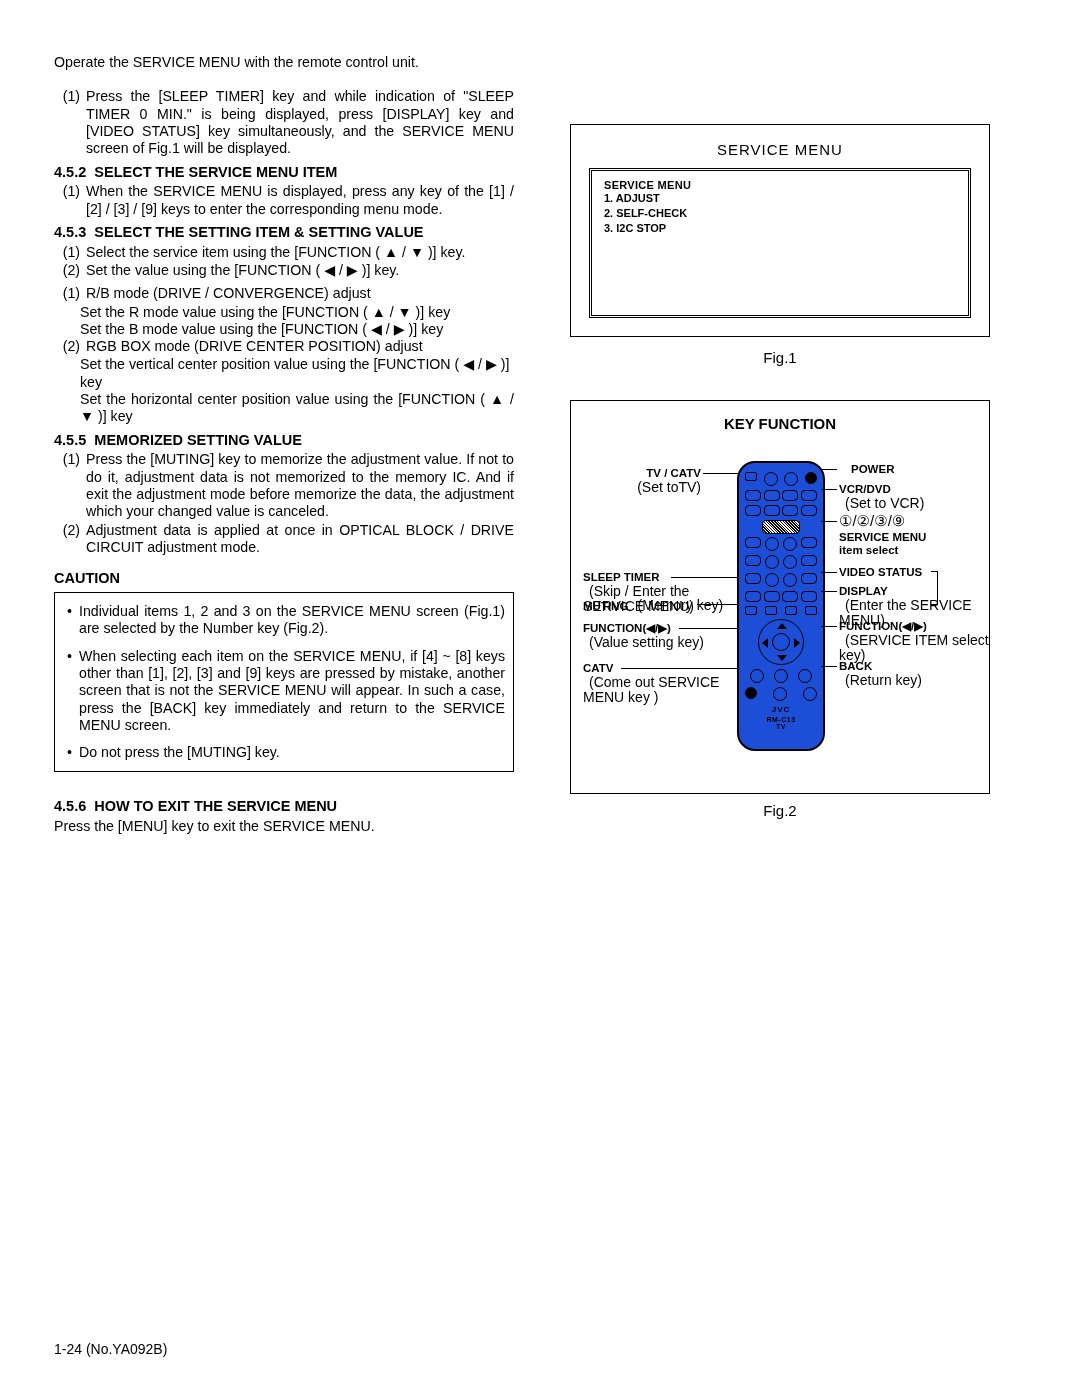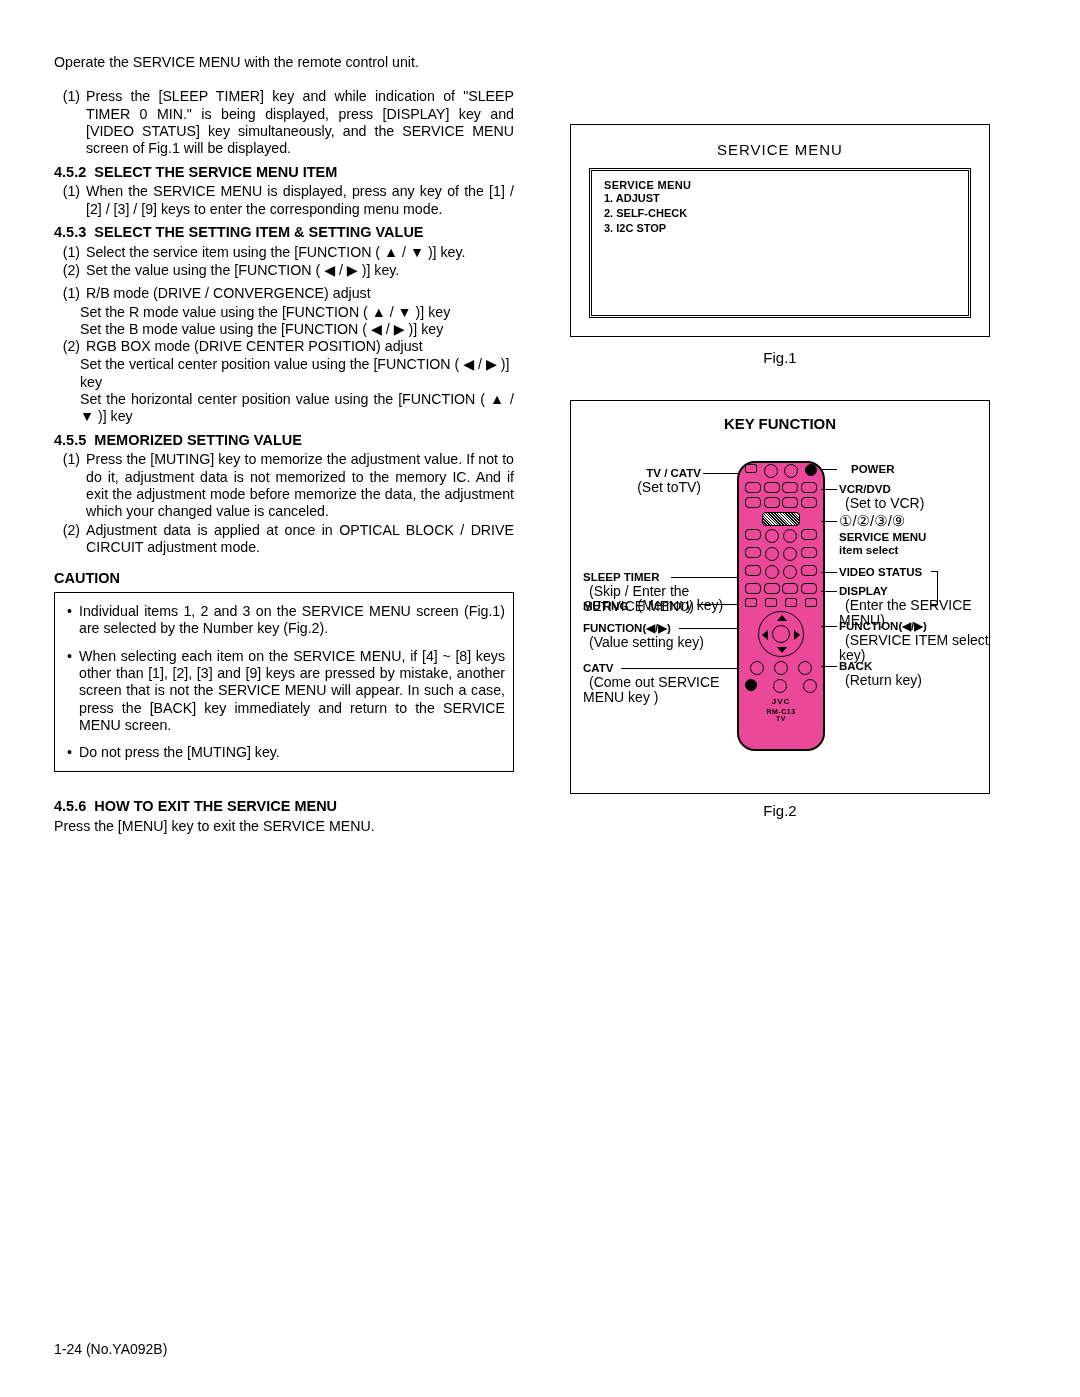--- a/index.html
+++ b/index.html
@@ -110,22 +110,22 @@
   .fig2-title { text-align:center; font-weight:bold; font-size:15px; margin-bottom:14px;}
   .remote {
     width: 88px;
     height: 290px;
     border: 2px solid #000;
     border-radius: 18px;
     position: absolute;
     left: 166px;
     top: 60px;
     box-sizing: border-box;
-    padding: 1px 6px;
-    background:#ec4899;
+    padding: 9px 6px;
+    background:#1d4ed8;
   }
   .remote .row { display:flex; justify-content:space-between; margin-bottom:4px;}
   .rbtn { border:1px solid #000; border-radius:3px; width:14px; height:10px; }
   .rbtn.round { border-radius:50%; width:12px; height:12px;}
   .rbtn.small { width:10px; height:7px; border-radius:2px;}
   .rbtn.pill { width:14px; height:9px; border-radius:4px;}
   .rbtn.filled { background:#000; border-radius:50%; width:10px; height:10px;}
   .bigbtn { border:1px solid #000; border-radius:4px; width:36px; height:12px; margin:0 auto; background:repeating-linear-gradient(45deg,#000,#000 1px,#fff 1px,#fff 2px); }
   .disc { width:44px; height:44px; border:1px solid #000; border-radius:50%; margin:4px auto; position:relative;}
   .disc .cc { width:16px; height:16px; border:1px solid #000; border-radius:50%; position:absolute; top:13px; left:13px;}

